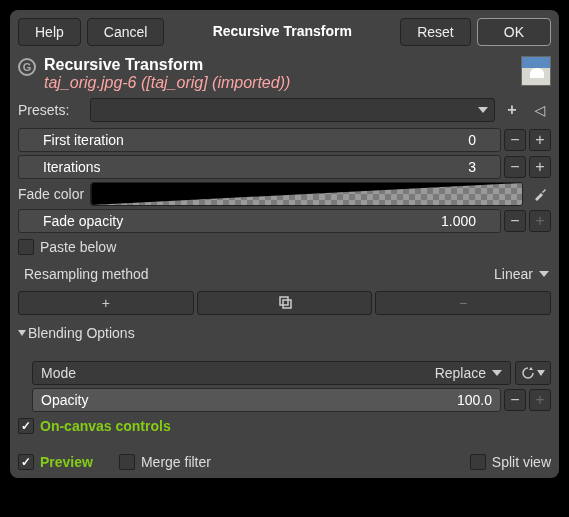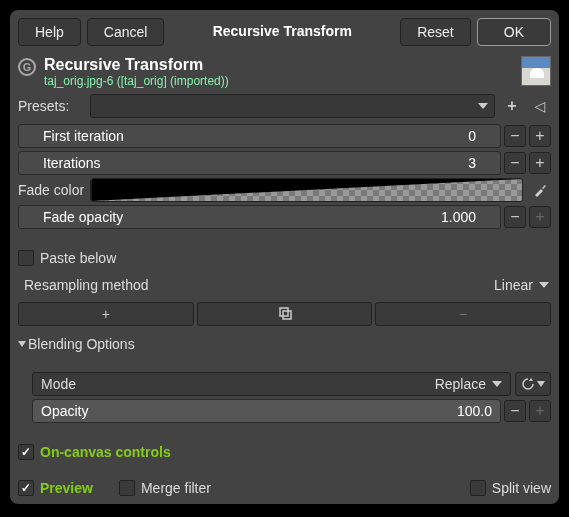--- a/index.html
+++ b/index.html
@@ -6,36 +6,36 @@
 body { background: #000; width: 569px; height: 517px; font-family: "Segoe UI", Arial, sans-serif; font-size: 14px; color: #ddd; overflow: hidden; }
 .dialog { background: #434343; width: 549px; margin: 10px; border-radius: 8px; padding: 8px; }
 .button-row { display: flex; gap: 6px; margin-bottom: 10px; }
 .btn { background: #3a3a3a; border: 1px solid #222; border-radius: 4px; padding: 5px 16px; color: #eee; cursor: pointer; font-size: 14px; }
 .btn-title { flex: 1; background: transparent; border: none; color: #fff; font-weight: 600; text-align: center; padding: 5px 0; }
 .btn-ok { border: 1px solid #999; padding: 5px 26px; }
 .header { display: flex; align-items: flex-start; gap: 8px; margin-bottom: 6px; }
 .g-icon { width: 18px; height: 18px; border-radius: 50%; border: 2px solid #aaa; color: #aaa; font-weight: 900; font-size: 11px; text-align: center; line-height: 14px; margin-top: 2px; }
 .header-text { flex: 1; }
 .header-text h1 { font-size: 16px; font-weight: 700; color: #fff; }
-.header-text .sub { font-size: 12px; color: #86efac; }
+.header-text .sub { font-size: 16px; color: #fca5a5; font-style: italic; }
 .thumb { width: 30px; height: 30px; background: linear-gradient(#5a8ac0 40%, #d8d8d0 40%); border: 1px solid #666; position: relative; }
 .thumb::after { content: ""; position: absolute; left: 8px; top: 11px; width: 14px; height: 10px; background: #fff; border-radius: 6px 6px 0 0; }
 .presets-row { display: flex; align-items: center; gap: 6px; margin-bottom: 6px; }
 .presets-row label { margin-right: 15px; }
 .select-wide { flex: 1; background: #383838; border: 1px solid #222; border-radius: 3px; height: 24px; display: flex; align-items: center; justify-content: flex-end; padding: 0 6px; }
 .tri-down { width: 0; height: 0; border-left: 5px solid transparent; border-right: 5px solid transparent; border-top: 6px solid #ccc; }
 .icon-btn { width: 22px; height: 22px; background: #434343; display: flex; align-items: center; justify-content: center; color: #ccc; cursor: pointer; }
 .plus-icon, .minus-icon { font-size: 16px; font-weight: 700; }
 .arrow-left-stop { font-size: 14px; }
 .spinner-row { display: flex; align-items: center; gap: 3px; margin-bottom: 3px; }
 .spinner-field { flex: 1; background: #4a4a4a; border: 1px solid #2a2a2a; border-radius: 3px; height: 24px; display: flex; align-items: center; justify-content: space-between; padding: 0 24px; color: #fff; }
 .spinner-btn { width: 22px; height: 22px; background: #3a3a3a; border: 1px solid #222; border-radius: 3px; display: flex; align-items: center; justify-content: center; color: #ccc; cursor: pointer; font-size: 16px; }
 .spinner-btn.dim { color: #666; }
 .fade-row { display: flex; align-items: center; gap: 6px; margin-bottom: 3px; }
-.checkbox-row { display: flex; align-items: center; gap: 6px; margin: 21px 0 6px 0; }
+.checkbox-row { display: flex; align-items: center; gap: 6px; margin: 6px 0 6px 0; }
 .cb { width: 16px; height: 16px; background: #3a3a3a; border: 1px solid #222; border-radius: 2px; display: flex; align-items: center; justify-content: center; }
 .cb.checked::after { content: "✓"; color: #fff; font-size: 12px; font-weight: 700; }
 .resample-row { display: flex; align-items: center; background: #434343; height: 26px; padding: 0 2px 0 6px; margin-bottom: 4px; }
 .resample-row .val { margin-left: auto; margin-right: 6px; }
 .three-btns { display: flex; gap: 3px; margin-bottom: 10px; }
 .three-btns .tb { flex: 1; height: 24px; background: #3a3a3a; border: 1px solid #222; border-radius: 3px; display: flex; align-items: center; justify-content: center; color: #ccc; }
 .section-hdr { display: flex; align-items: center; gap: 2px; font-size: 14px; color: #ddd; margin-bottom: 20px; }
 .tri-down-sm { width: 0; height: 0; border-left: 4px solid transparent; border-right: 4px solid transparent; border-top: 6px solid #ccc; }
 .mode-row { display: flex; align-items: center; gap: 4px; margin: 0 0 3px 14px; }
 .mode-sel { flex: 1; background: #3a3a3a; border: 1px solid #222; border-radius: 3px; height: 24px; display: flex; align-items: center; padding: 11px 8px; }

